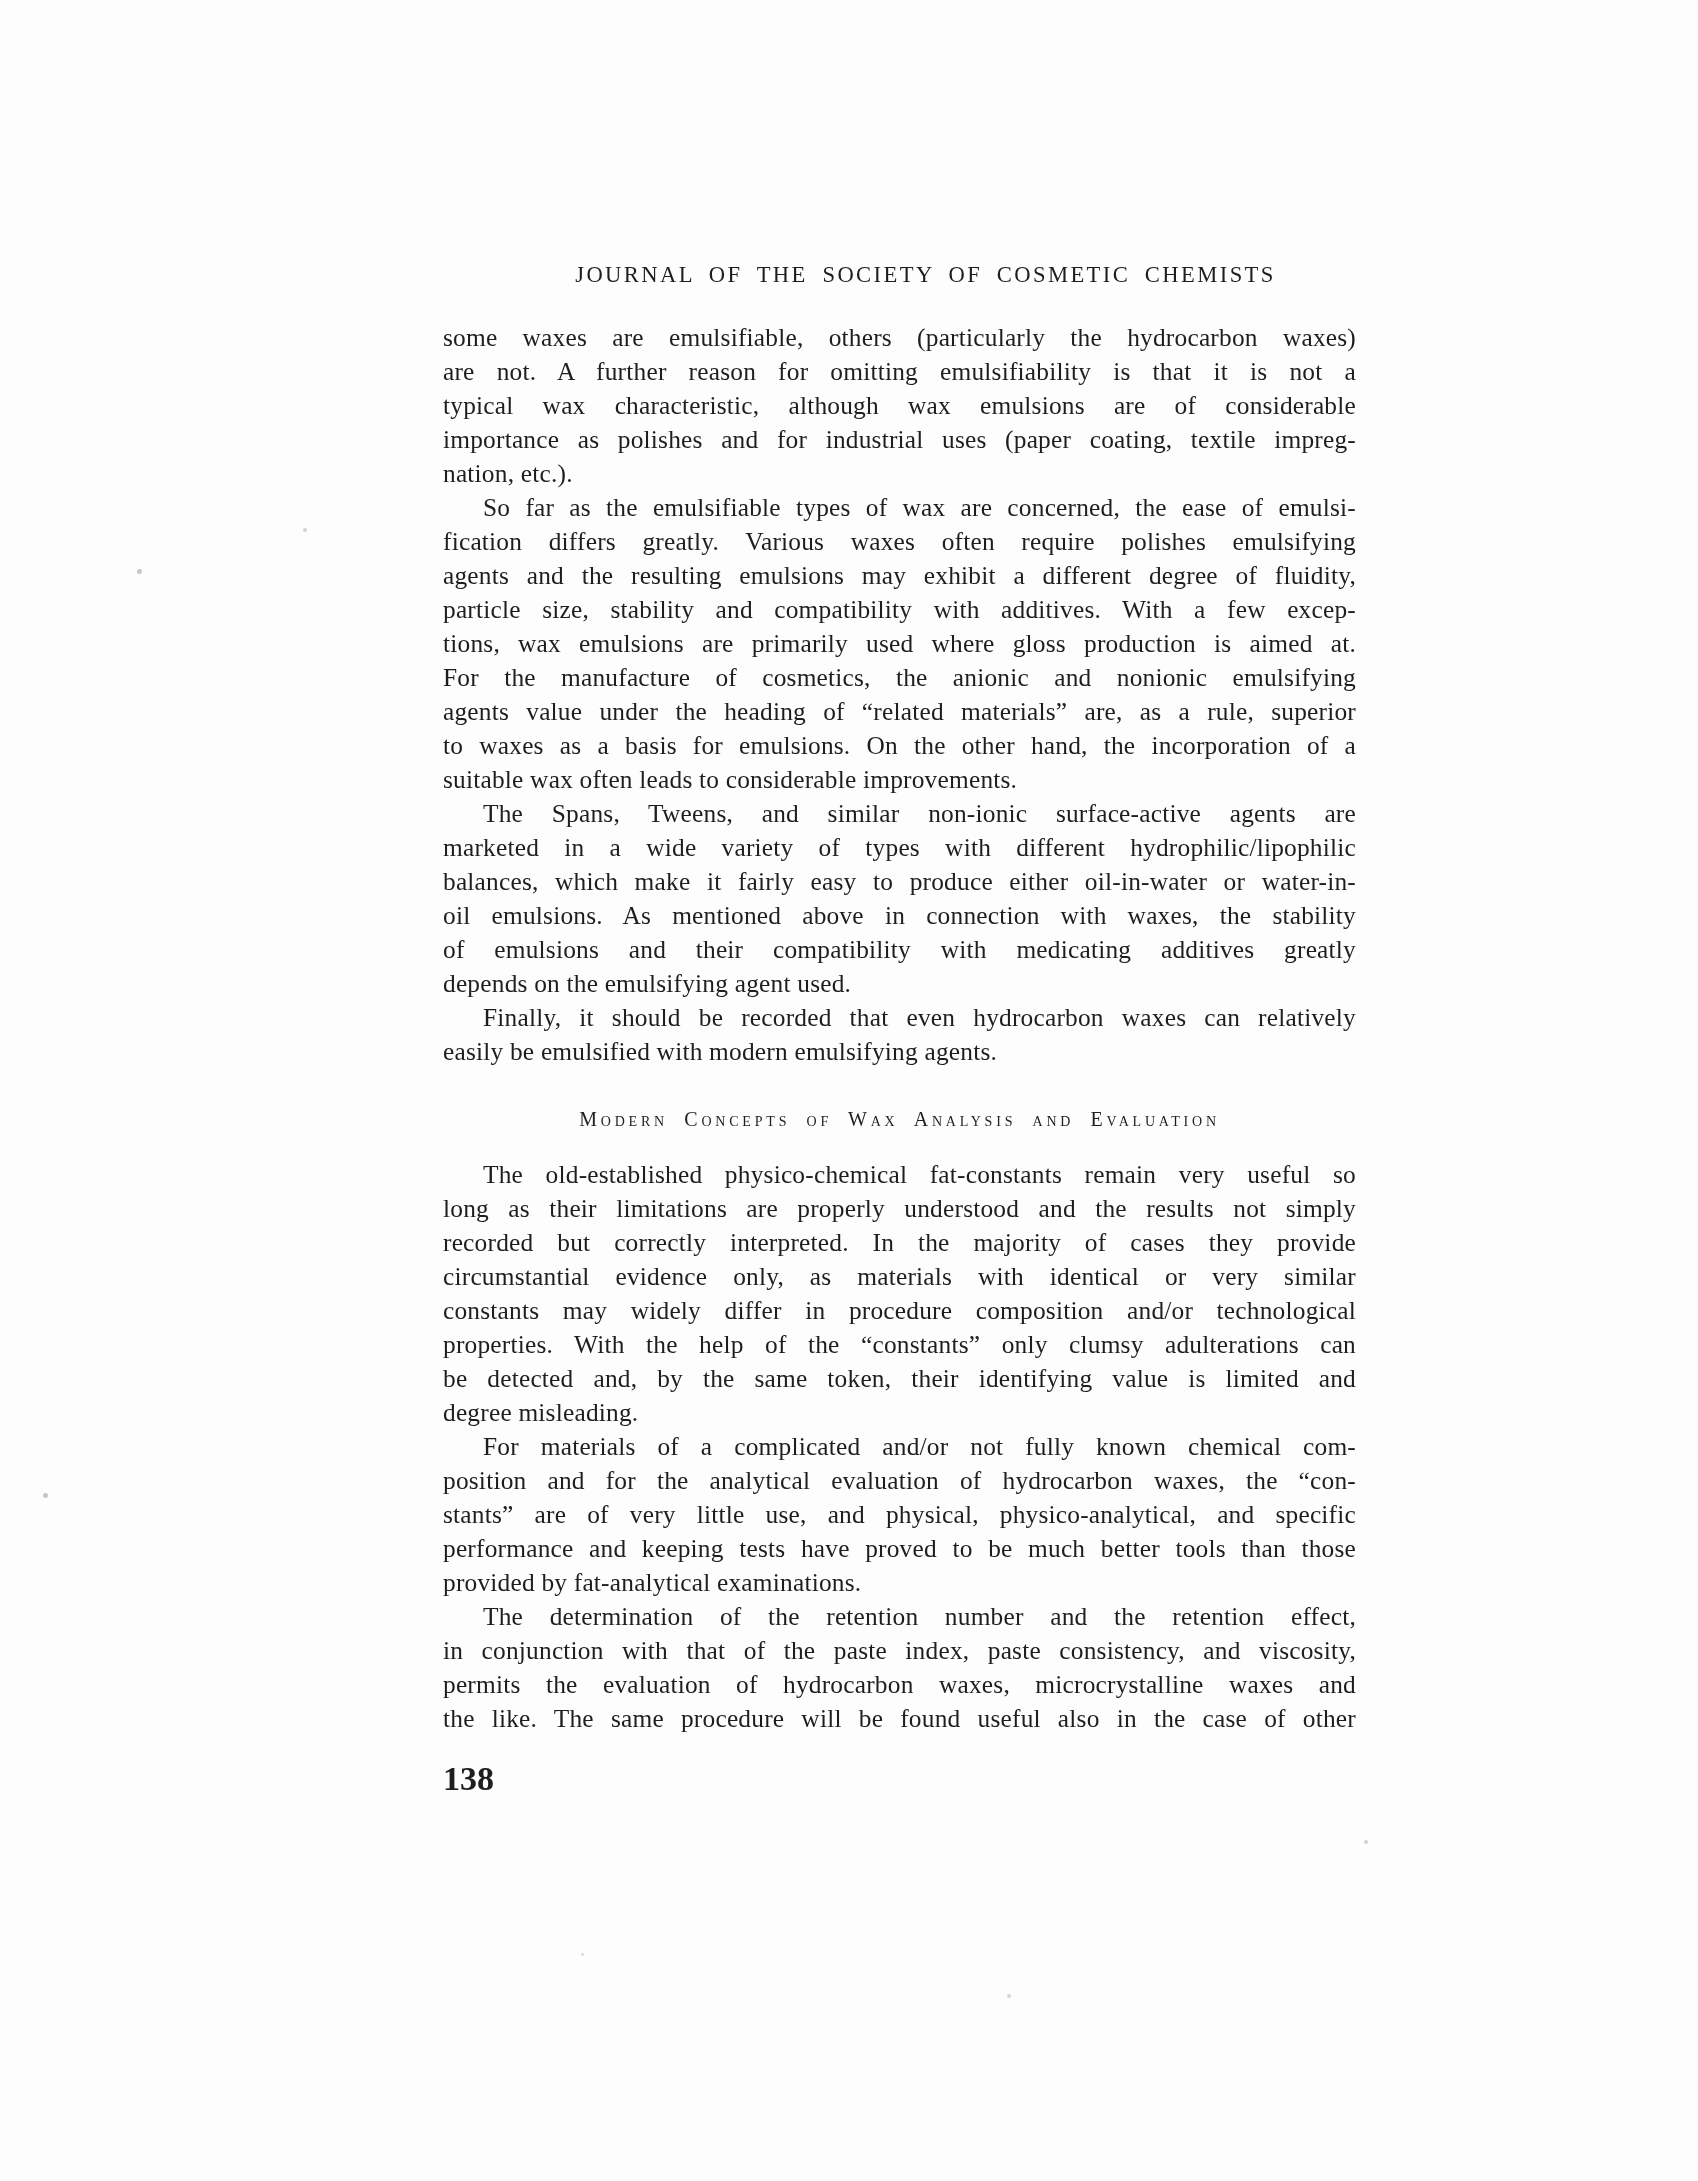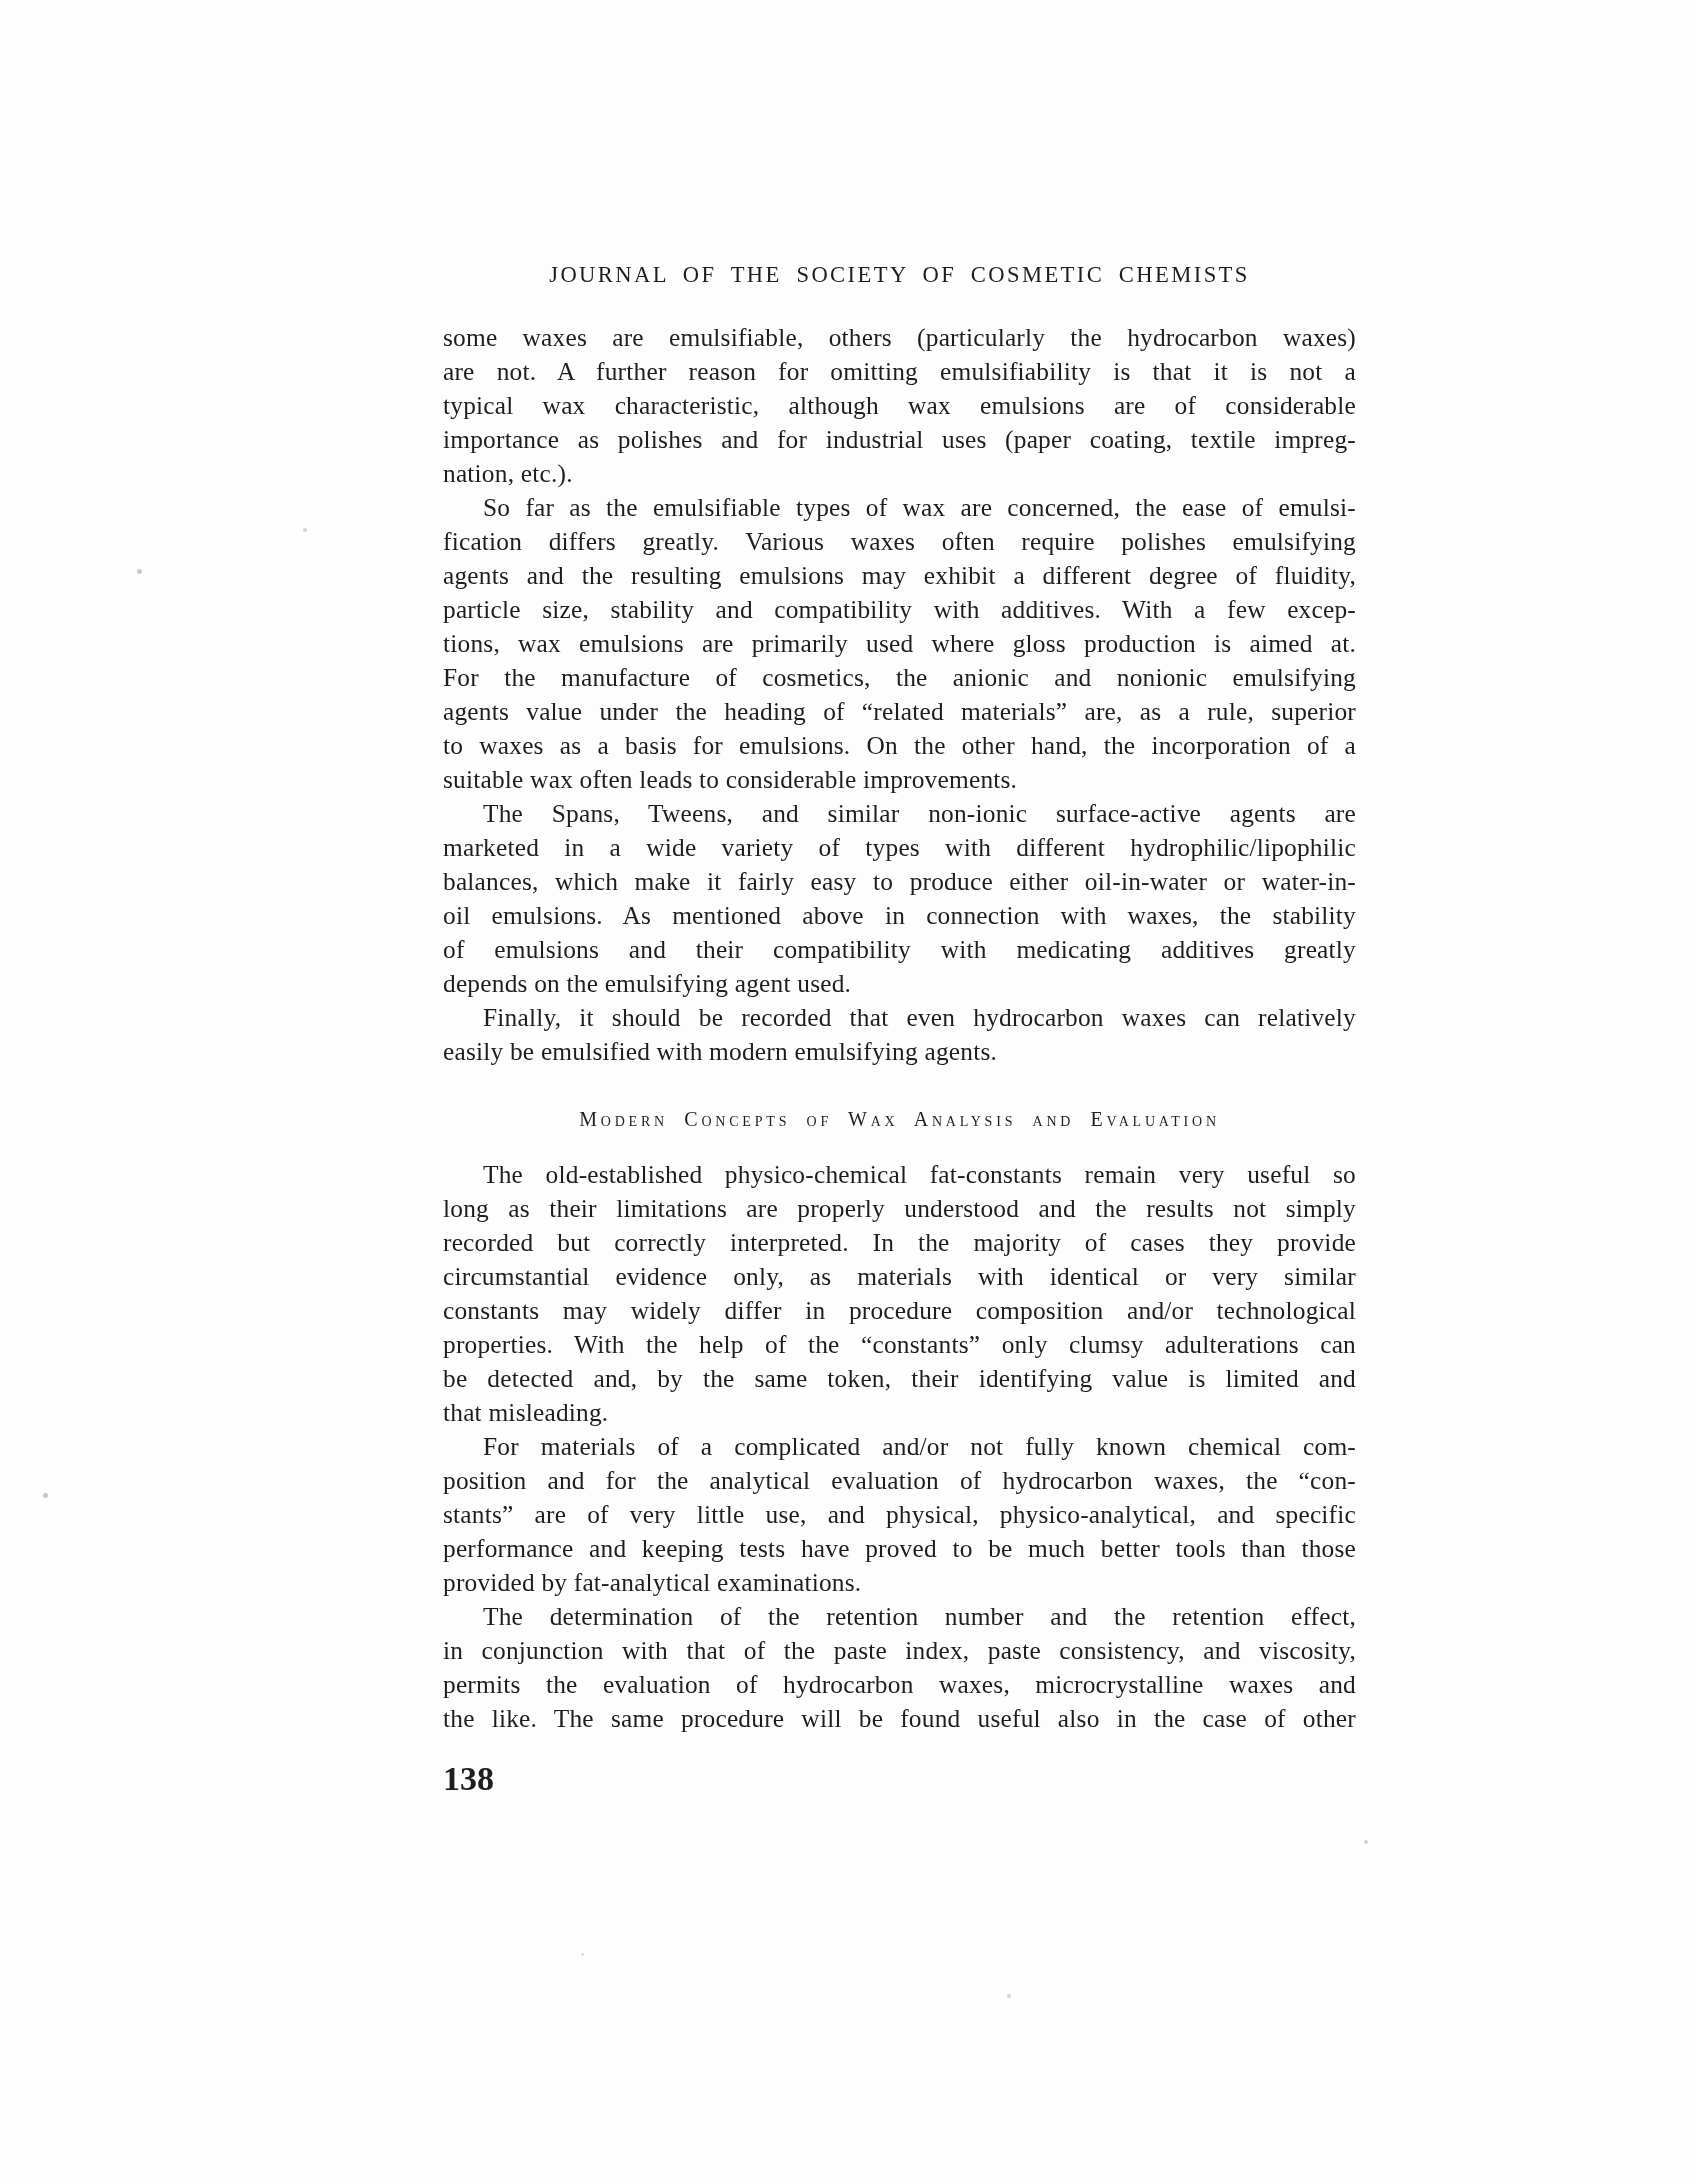--- a/index.html
+++ b/index.html
@@ -8,21 +8,21 @@
     width: 1699px;
     height: 2182px;
     background: #fdfdfd;
     font-family: "Liberation Serif", serif;
     color: #1e1e1e;
     overflow: hidden;
   }
   .running-header {
     position: absolute;
     top: 262px;
-    left: 443px;
+    left: 469px;
     width: 913px;
     text-align: center;
     font-size: 22.6px;
     letter-spacing: 2.4px;
     word-spacing: 6.6px;
     white-space: nowrap;
   }
   .text-column {
     position: absolute;
     top: 320px;
@@ -102,21 +102,21 @@
     <div class="section-heading">Modern Concepts of Wax Analysis and Evaluation</div>
 
     <div>
         <div class="line indent">The old-established physico-chemical fat-constants remain very useful so</div>
         <div class="line">long as their limitations are properly understood and the results not simply</div>
         <div class="line">recorded but correctly interpreted. In the majority of cases they provide</div>
         <div class="line">circumstantial evidence only, as materials with identical or very similar</div>
         <div class="line">constants may widely differ in procedure composition and/or technological</div>
         <div class="line">properties. With the help of the “constants” only clumsy adulterations can</div>
         <div class="line">be detected and, by the same token, their identifying value is limited and</div>
-        <div class="line last">that misleading.</div>
+        <div class="line last">degree misleading.</div>
         <div class="line indent">For materials of a complicated and/or not fully known chemical com-</div>
         <div class="line">position and for the analytical evaluation of hydrocarbon waxes, the “con-</div>
         <div class="line">stants” are of very little use, and physical, physico-analytical, and specific</div>
         <div class="line">performance and keeping tests have proved to be much better tools than those</div>
         <div class="line last">provided by fat-analytical examinations.</div>
         <div class="line indent">The determination of the retention number and the retention effect,</div>
         <div class="line">in conjunction with that of the paste index, paste consistency, and viscosity,</div>
         <div class="line">permits the evaluation of hydrocarbon waxes, microcrystalline waxes and</div>
         <div class="line">the like. The same procedure will be found useful also in the case of other</div>
       </div>

